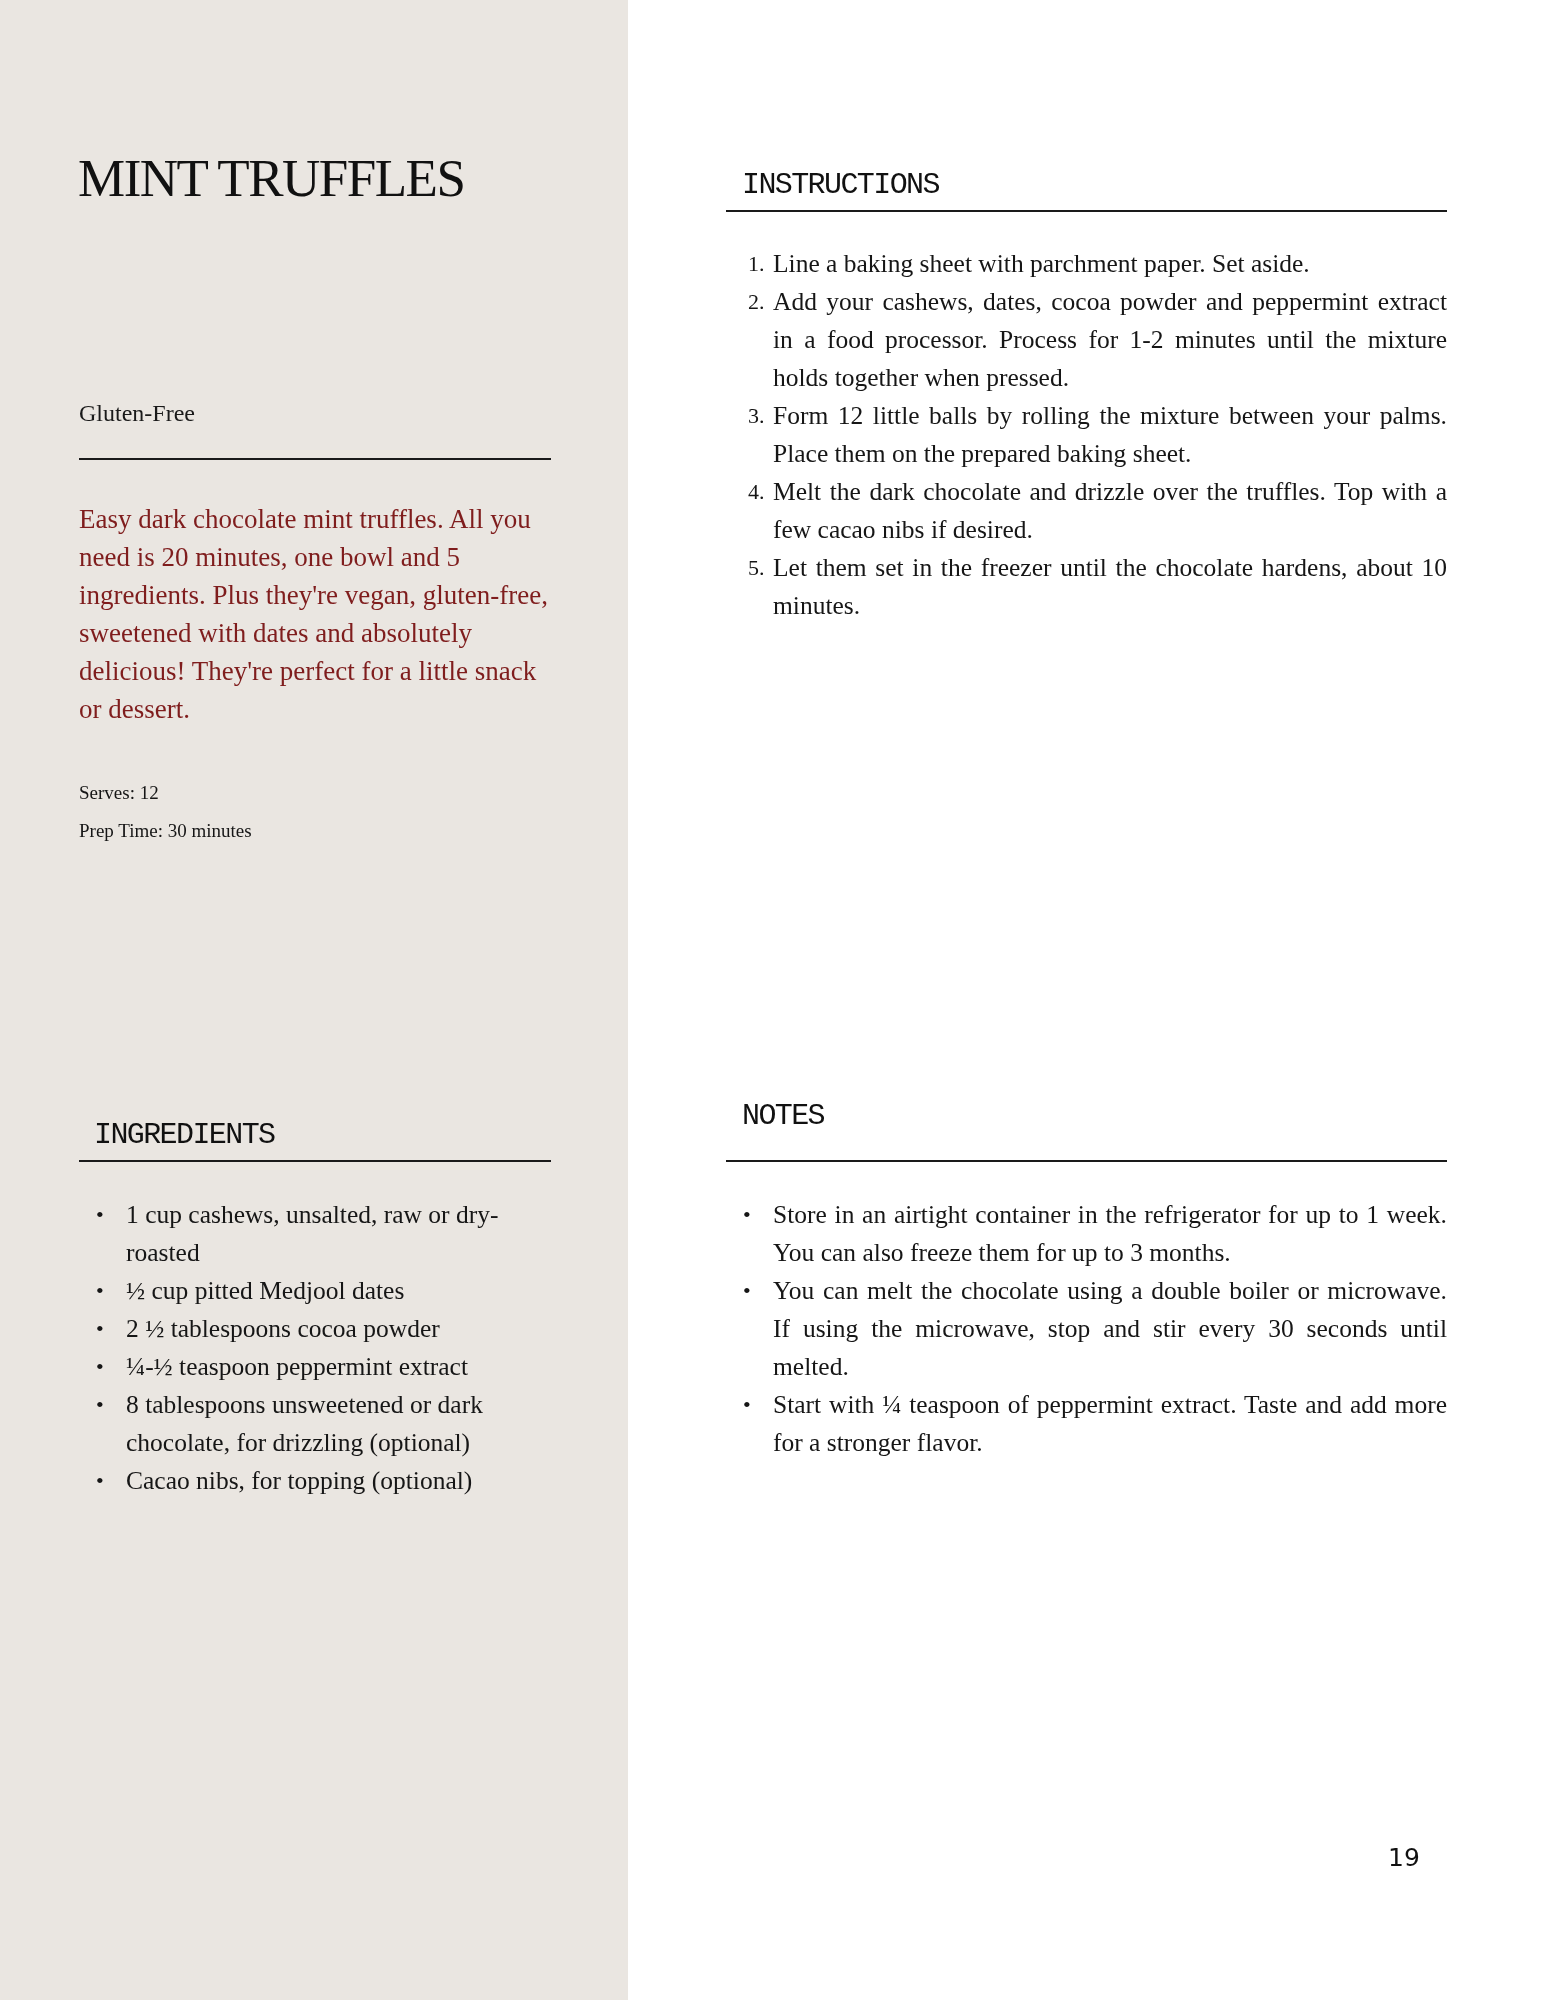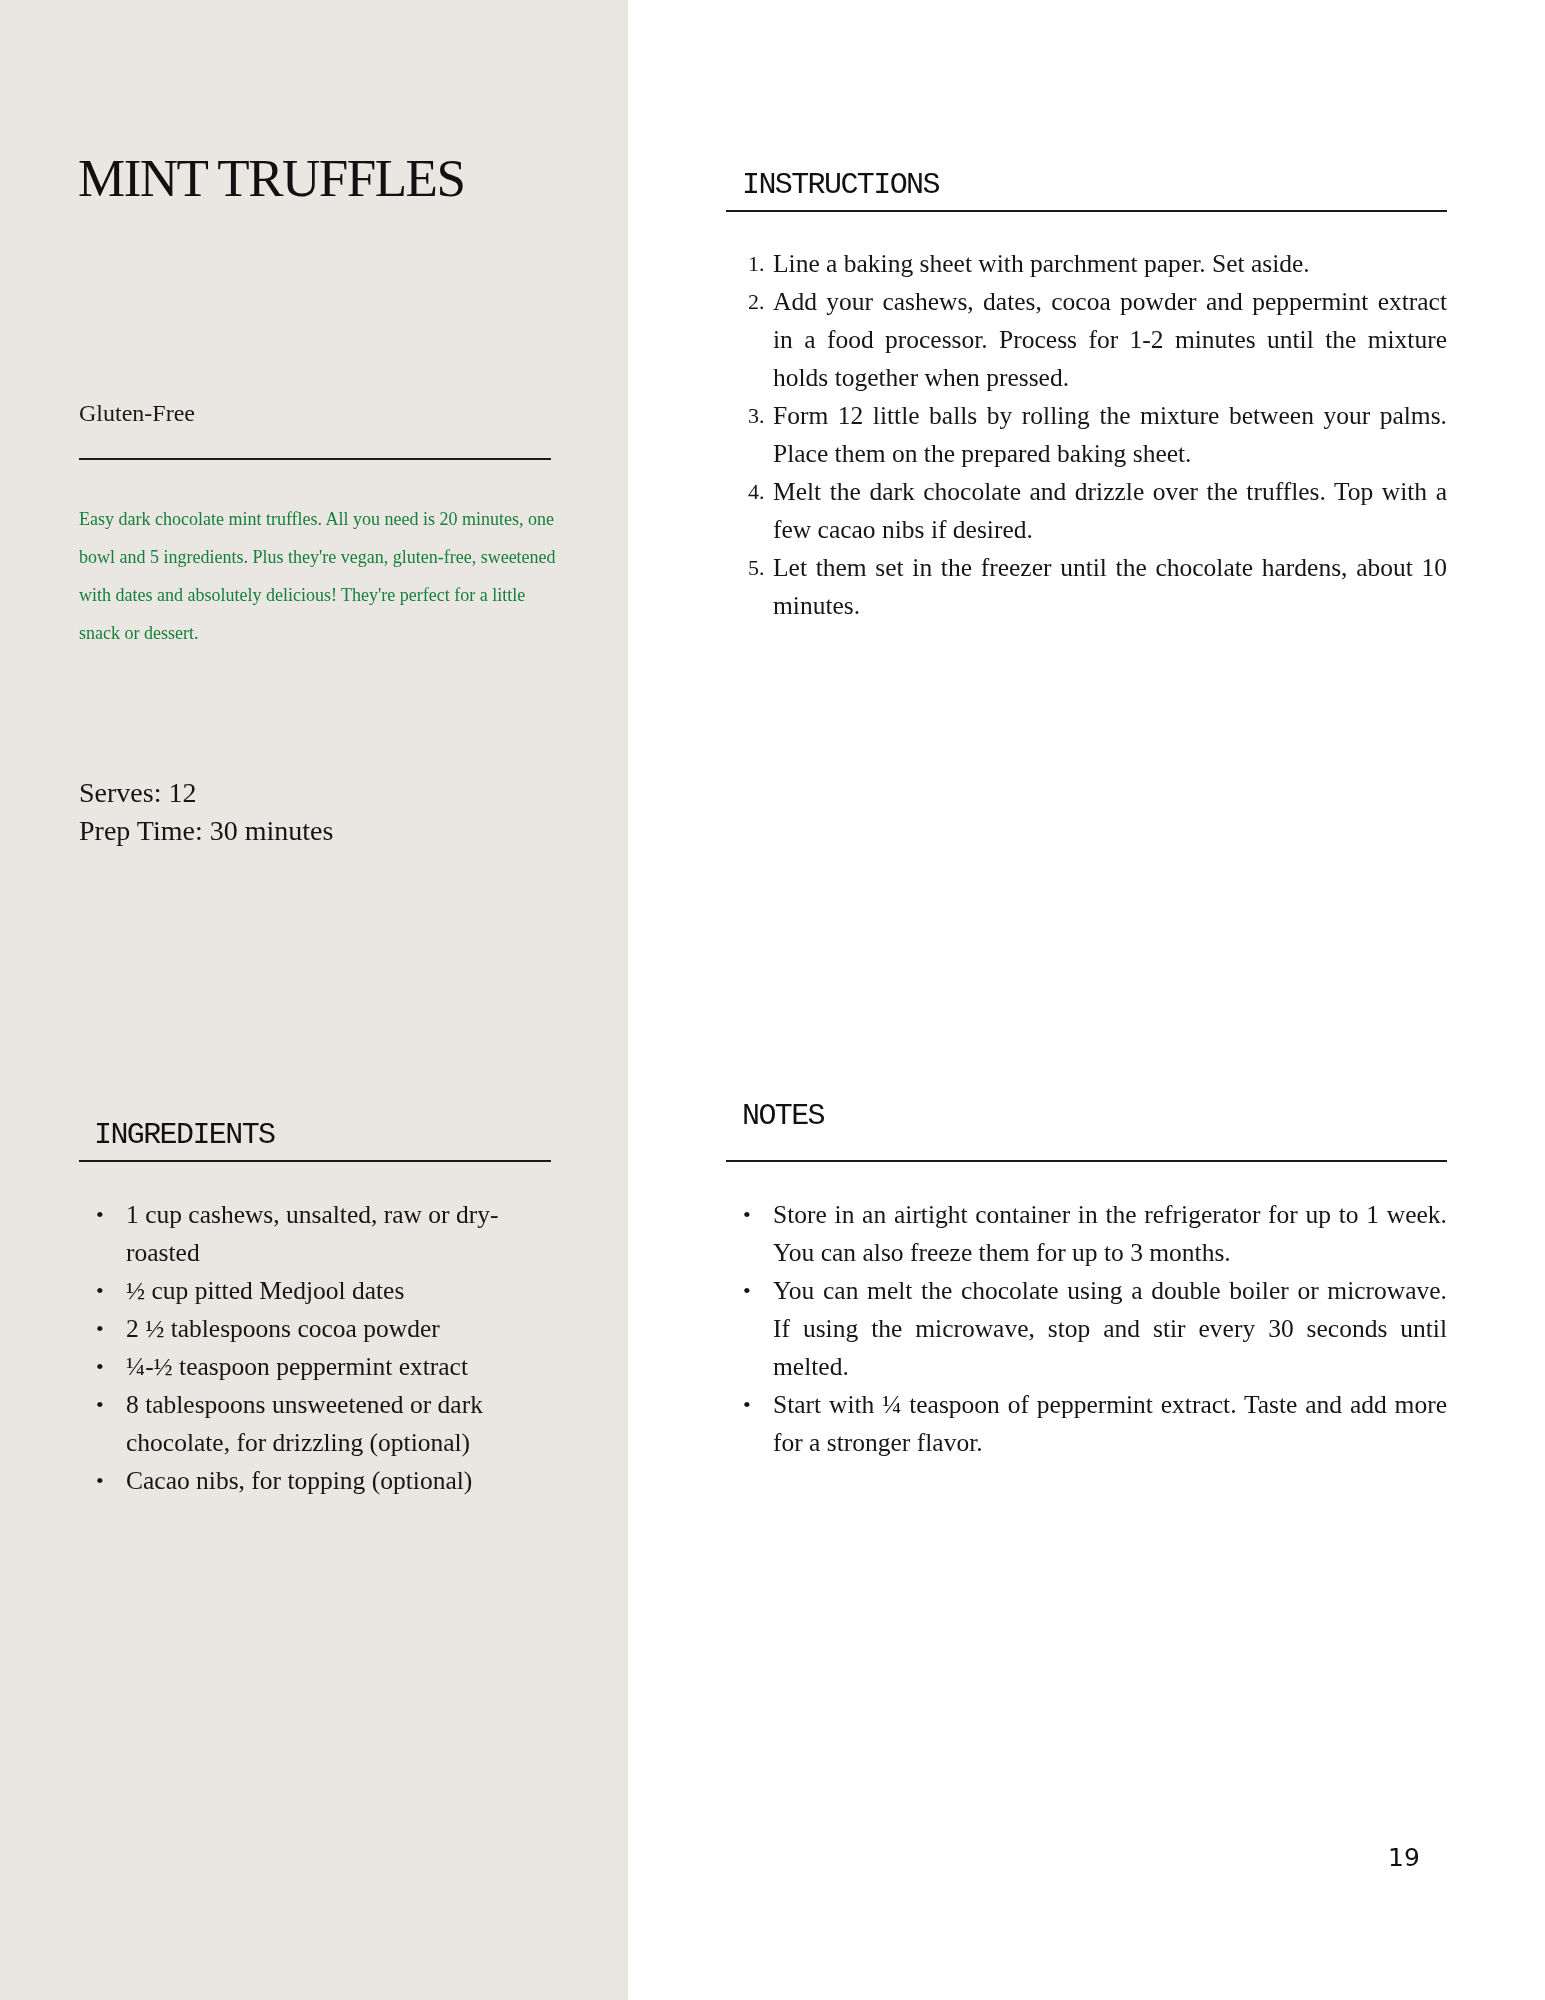--- a/index.html
+++ b/index.html
@@ -48,31 +48,31 @@
       position: absolute;
       height: 2px;
       background: #1a1a1a;
     }
     .desc {
       position: absolute;
       left: 79px;
       top: 500px;
       width: 480px;
       font-family: "Liberation Serif", serif;
-      font-size: 18px;
+      font-size: 27px;
       line-height: 38px;
-      color: #15803d;
+      color: #7f1d1d;
       margin: 0;
     }
     .meta {
       position: absolute;
       left: 79px;
       top: 774px;
       font-family: "Liberation Serif", serif;
-      font-size: 28px;
+      font-size: 19px;
       line-height: 38px;
       color: #161616;
     }
     .meta div { margin: 0; }
     .section-heading {
       position: absolute;
       margin: 16px;
       font-family: Liberation Mono, monospace;
       font-weight: normal;
       font-size: 30px;

